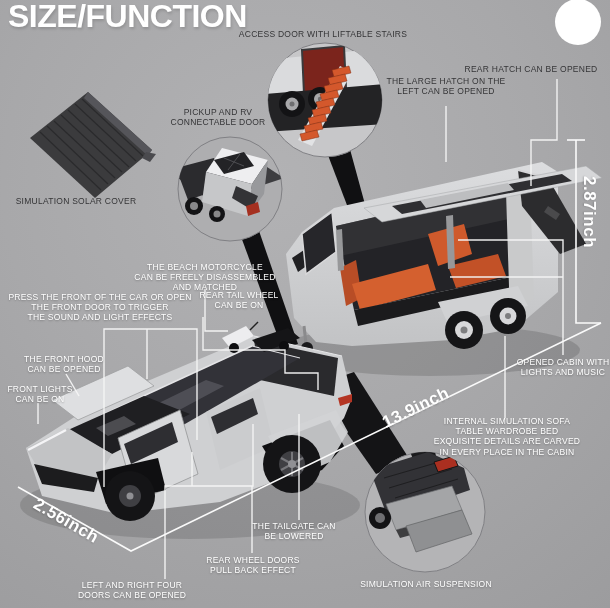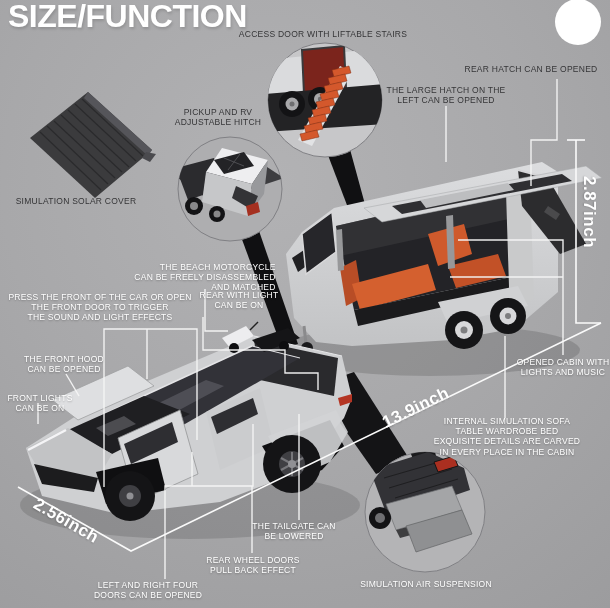--- a/index.html
+++ b/index.html
@@ -254,47 +254,47 @@
     <path d="M18,487 L131,551 L601,323"></path>
     <path d="M576,140 V323 H601"></path>
     <path d="M567,140 H585"></path>
   </g>
 </svg>
 
 <div id="title">SIZE/FUNCTION</div>
 
 <div class="lbl dark" style="left:323px;top:34px;">ACCESS DOOR WITH LIFTABLE STAIRS</div>
 <div class="lbl dark" style="left:218px;top:117px;">PICKUP AND RV
-ADJUSTABLE HITCH</div>
+CONNECTABLE DOOR</div>
 <div class="lbl dark" style="left:531px;top:69px;">REAR HATCH CAN BE OPENED</div>
-<div class="lbl dark" style="left:446px;top:95px;">THE LARGE HATCH ON THE
+<div class="lbl dark" style="left:446px;top:86px;">THE LARGE HATCH ON THE
 LEFT CAN BE OPENED</div>
 <div class="lbl dark" style="left:76px;top:201px;">SIMULATION SOLAR COVER</div>
 
-<div class="lbl" style="left:205px;top:277px;text-align:right;">THE BEACH MOTORCYCLE
+<div class="lbl" style="left:205px;top:277px;">THE BEACH MOTORCYCLE
 CAN BE FREELY DISASSEMBLED
 AND MATCHED</div>
 <div class="lbl" style="left:100px;top:307px;">PRESS THE FRONT OF THE CAR OR OPEN
 THE FRONT DOOR TO TRIGGER
 THE SOUND AND LIGHT EFFECTS</div>
-<div class="lbl" style="left:239px;top:300px;">REAR WITH LIGHT
+<div class="lbl" style="left:239px;top:300px;">REAR TAIL WHEEL
 CAN BE ON</div>
 <div class="lbl" style="left:64px;top:364px;">THE FRONT HOOD
 CAN BE OPENED</div>
-<div class="lbl" style="left:40px;top:403px;">FRONT LIGHTS
+<div class="lbl" style="left:40px;top:394px;">FRONT LIGHTS
 CAN BE ON</div>
 <div class="lbl" style="left:563px;top:367px;">OPENED CABIN WITH
 LIGHTS AND MUSIC</div>
 <div class="lbl" style="left:507px;top:436px;">INTERNAL SIMULATION SOFA
 TABLE WARDROBE BED
 EXQUISITE DETAILS ARE CARVED
 IN EVERY PLACE IN THE CABIN</div>
 <div class="lbl" style="left:294px;top:531px;">THE TAILGATE CAN
 BE LOWERED</div>
 <div class="lbl" style="left:253px;top:565px;">REAR WHEEL DOORS
 PULL BACK EFFECT</div>
-<div class="lbl" style="left:148px;top:590px;">LEFT AND RIGHT FOUR
+<div class="lbl" style="left:132px;top:590px;">LEFT AND RIGHT FOUR
 DOORS CAN BE OPENED</div>
 <div class="lbl" style="left:426px;top:584px;">SIMULATION AIR SUSPENSION</div>
 
 <div class="dim" style="left:589px;top:212px;transform:translate(-50%,-50%) rotate(90deg);">2.87inch</div>
 <div class="dim" style="left:416px;top:408px;transform:translate(-50%,-50%) rotate(-26deg);">13.9inch</div>
 <div class="dim" style="left:66px;top:521px;transform:translate(-50%,-50%) rotate(30deg);">2.56inch</div>
 
 </body></html>

